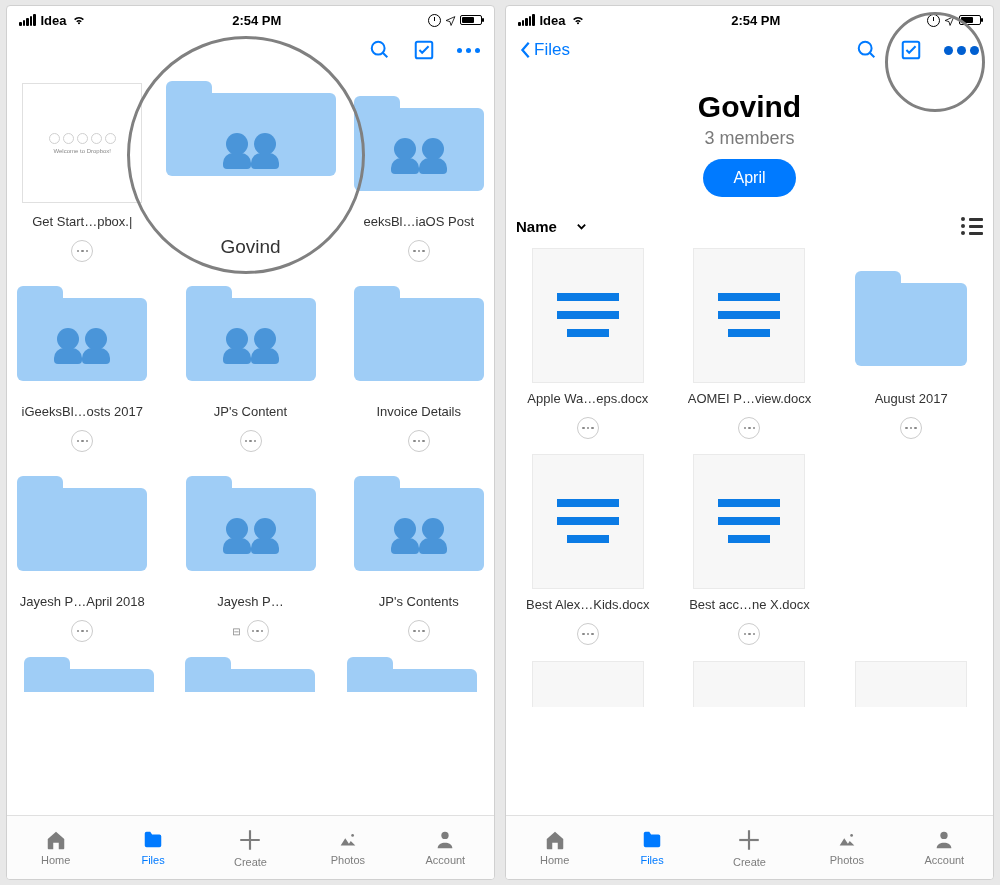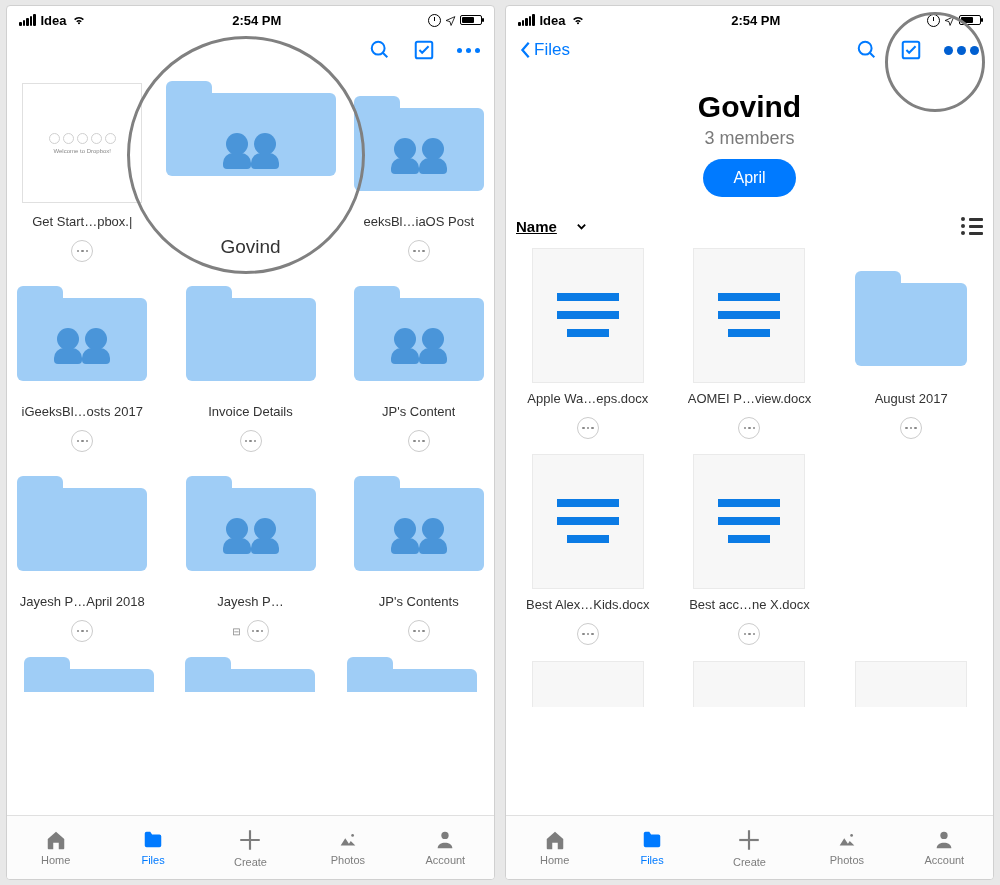--- a/index.html
+++ b/index.html
@@ -53,21 +53,21 @@
   .partial-row .cell .thumb-wrap { height: 36px; overflow:hidden; }
   .partial-row .folder { margin-top: 60px; }
 
   
   .folder-header { text-align:center; padding: 18px 0 6px 0; }
   .folder-header .title { font-size:30px; font-weight:700; }
   .folder-header .members { font-size:18px; color:#7a7a7a; margin-top:4px; }
   .share-btn { margin:10px auto 0; background:#007aff; color:#fff; border-radius:22px; padding:10px 30px; font-size:16px; display:inline-block; }
 
   .sort-row { display:flex; align-items:center; justify-content:space-between; padding: 14px 10px 6px; }
-  .sort-row .sort { font-size:15px; font-weight:600; display:flex; align-items:center; gap:19px;text-decoration:underline; }
+  .sort-row .sort { font-size:15px; font-weight:600; display:flex; align-items:center; gap:19px; }
   .sort-row .sort svg { width:11px; height:11px; }
   .list-ic span { display:block; width:4px; height:4px; border-radius:50%; background:#333; }
   .list-ic { display:flex; flex-direction:column; gap:3px; }
   .list-ic .line { width:14px; height:3px; background:#333; border-radius:1px; }
   .list-ic-row { display:flex; align-items:center; gap:4px;}
 
   .doc-thumb { width:112px; height:135px; background:#f7f7f7; border:1px solid #eaeaea; display:flex; flex-direction:column; align-items:center; justify-content:center; gap:10px; }
   .doc-thumb .l1 { width:62px; height:8px; background:#0b7be5; }
   .doc-thumb .l2 { width:62px; height:8px; background:#0b7be5; }
   .doc-thumb .l3 { width:42px; height:8px; background:#0b7be5; }
@@ -206,39 +206,39 @@
           </div>
         <div class="label">iGeeksBl…osts 2017</div>
         <div class="more-btn">
             <span></span>
             <span></span>
             <span></span>
           </div>
       </div>
       <div class="cell">
         <div class="thumb-wrap">
-            <div class="folder"></div>
-          </div>
-        <div class="label">Invoice Details</div>
-        <div class="more-btn">
-            <span></span>
-            <span></span>
-            <span></span>
-          </div>
-      </div>
-      <div class="cell">
-        <div class="thumb-wrap">
             <div class="folder shared">
               <div class="people">
                 <i></i>
                 <i></i>
               </div>
             </div>
           </div>
         <div class="label">JP's Content</div>
+        <div class="more-btn">
+            <span></span>
+            <span></span>
+            <span></span>
+          </div>
+      </div>
+      <div class="cell">
+        <div class="thumb-wrap">
+            <div class="folder"></div>
+          </div>
+        <div class="label">Invoice Details</div>
         <div class="more-btn">
             <span></span>
             <span></span>
             <span></span>
           </div>
       </div>
 
       <div class="cell">
         <div class="thumb-wrap">
             <div class="folder"></div>

